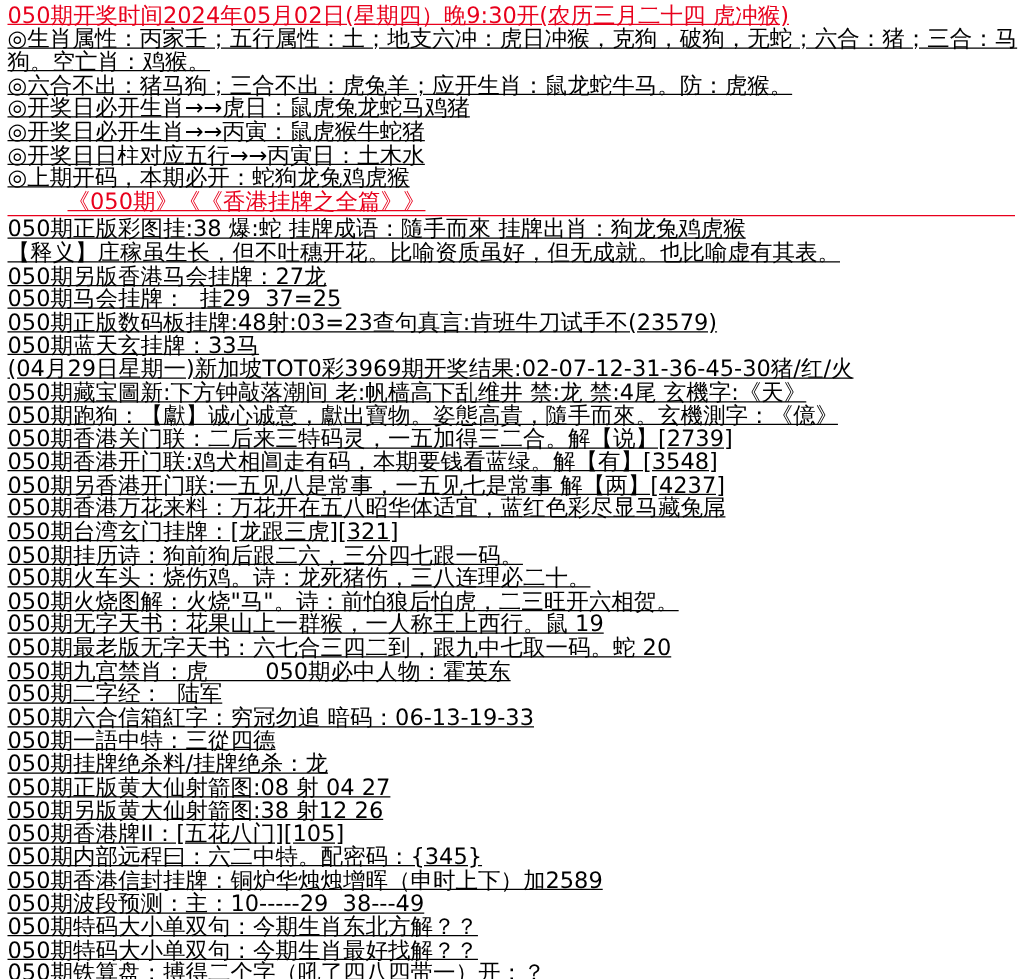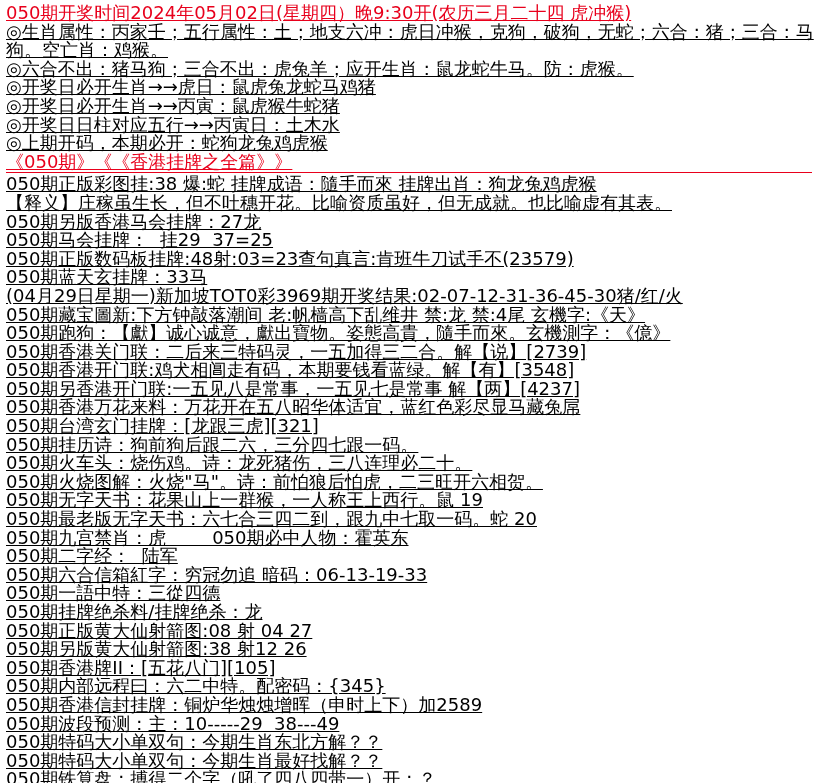--- a/index.html
+++ b/index.html
@@ -25,20 +25,21 @@
     font-size: 18px;
     letter-spacing: 0px;
     text-decoration: underline;
   }
   .hdr-title {
     color: #e8001c;
     font-weight: normal;
   }
   .section-title {
     color: #e8001c;
+    margin-left: 48px;
   }
   .underline-red {
     border-bottom: 1px solid #e8001c;
     width: 806px;
     margin: 1px 0 2px 0;
     height: 0;
   }
 </style>
 </head>
 <body>

